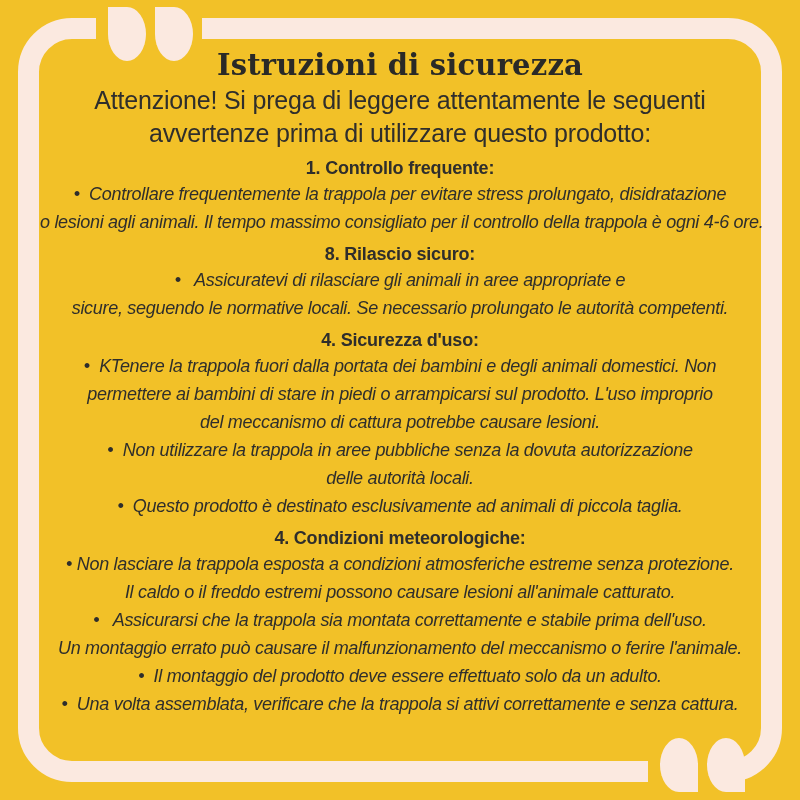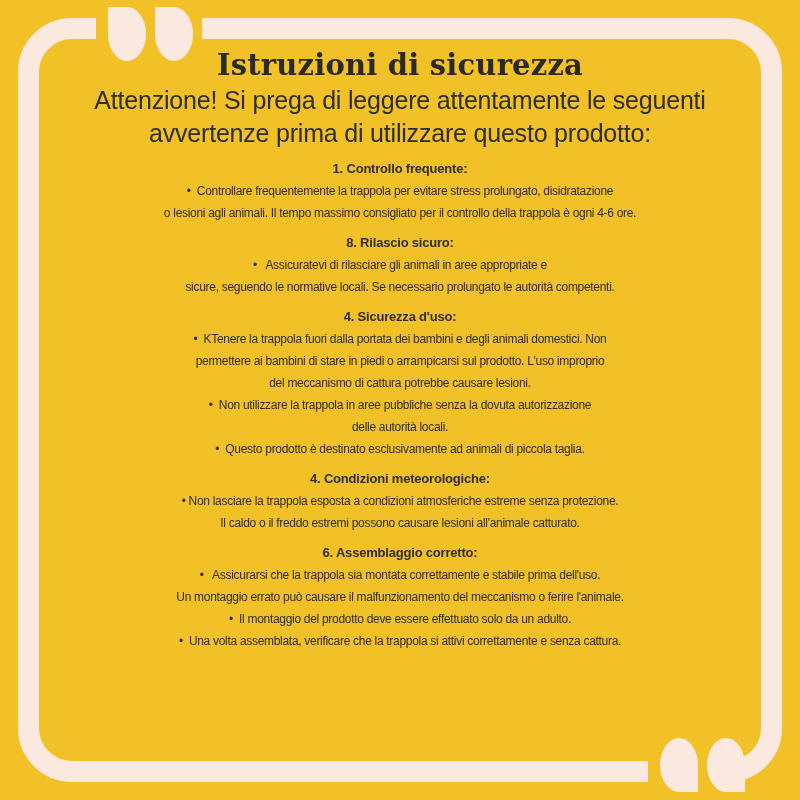--- a/index.html
+++ b/index.html
@@ -31,26 +31,27 @@
   .title{
     font-family:"DejaVu Serif",serif;font-weight:bold;
     font-size:29px;line-height:38px;margin:0;color:#2A2A27;
     letter-spacing:0.2px;
   }
   .intro{
     font-size:25px;line-height:33px;letter-spacing:-0.2px;
     white-space:pre;
   }
   .section-heading{
-    font-weight:bold;font-size:13px;line-height:23px;
+    font-weight:bold;font-size:18px;line-height:23px;
     margin-top:7px;letter-spacing:-0.2px;white-space:pre;
   }
   .bullet{
-    font-size:12px;line-height:22px;letter-spacing:-0.3px;
+    font-size:18px;line-height:28px;letter-spacing:-0.3px;
     white-space:pre;
+    font-style:italic;
   }
 </style>
 </head>
 <body style="--background: #F2C128; --frame: #FBE9E0; --text: #2F2E2C;">
 
 <div class="frame"></div>
 
 <div class="gap gap-top"></div>
 <div class="gap gap-bottom"></div>
 
@@ -100,21 +101,20 @@
 
   <div>
     <div class="section-heading">4. Condizioni meteorologiche:</div>
     <div>
           <div class="bullet">• Non lasciare la trappola esposta a condizioni atmosferiche estreme senza protezione.
 Il caldo o il freddo estremi possono causare lesioni all'animale catturato.</div>
         </div>
   </div>
 
   <div>
-    <div class="section-heading">6. Assemblaggio corretto:</div>
     <div>
           <div class="bullet">•   Assicurarsi che la trappola sia montata correttamente e stabile prima dell'uso.
 Un montaggio errato può causare il malfunzionamento del meccanismo o ferire l'animale.</div>
           <div class="bullet">•  Il montaggio del prodotto deve essere effettuato solo da un adulto.</div>
           <div class="bullet">•  Una volta assemblata, verificare che la trappola si attivi correttamente e senza cattura.</div>
         </div>
   </div>
 </div>
 </div>
 

